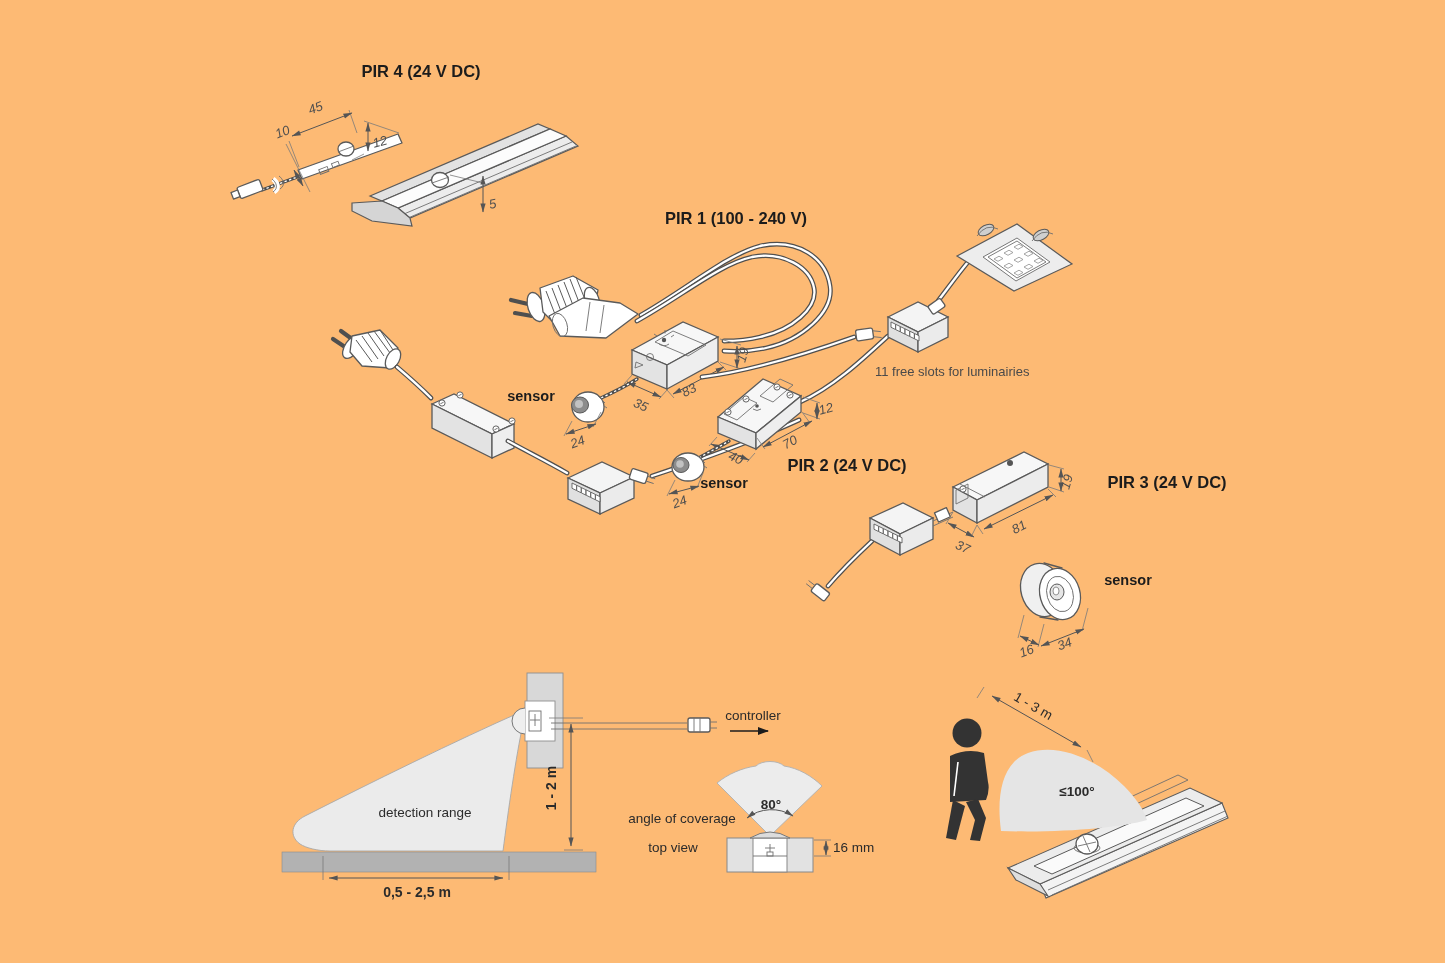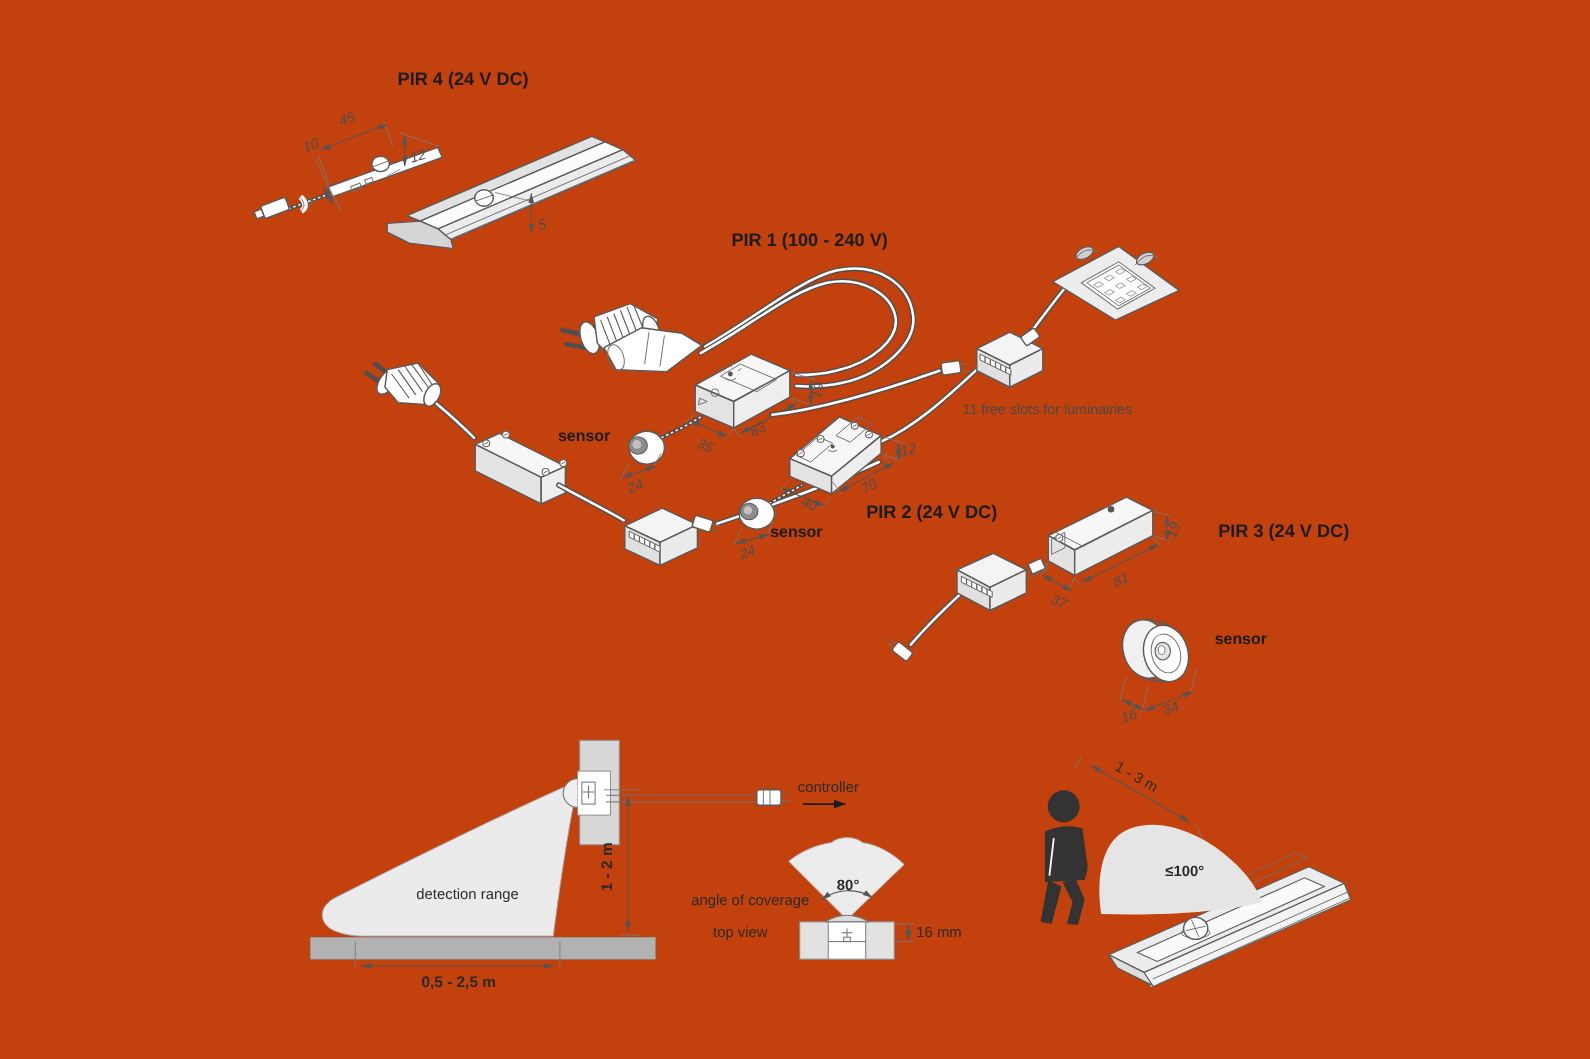--- a/index.html
+++ b/index.html
@@ -1,16 +1,16 @@
 <!DOCTYPE html>
 <html><head>
 <meta charset="utf-8">
 <style>
   html,body{margin:0;padding:0;background:#fff;}
-  #stage{position:relative;width:1445px;height:963px;background:#c2410c;overflow:hidden;
+  #stage{position:relative;width:1445px;height:963px;background:#fdba74;overflow:hidden;
          font-family:"Liberation Sans",sans-serif;}
   svg{display:block;}
   text{font-family:"Liberation Sans",sans-serif;}
   .t-title{font-size:16.5px;font-weight:700;fill:#1c1c1c;}
   .t-label{font-size:14.5px;font-weight:700;fill:#1c1c1c;}
   .t-note{font-size:13px;font-weight:400;fill:#4a4a4a;}
   .t-dim{font-size:13px;font-style:italic;fill:#4f4f4f;}
   .t-cap{font-size:13.5px;fill:#2b2b2b;}
   .t-capb{font-size:14px;font-weight:700;fill:#2b2b2b;}
   .t-capm{font-size:13.5px;font-weight:600;fill:#2b2b2b;}

